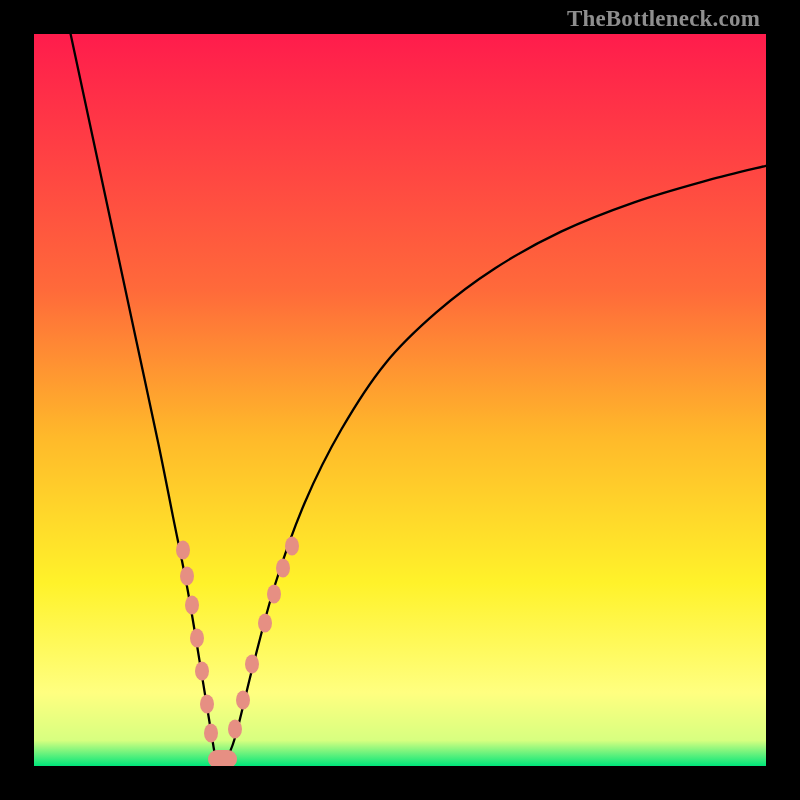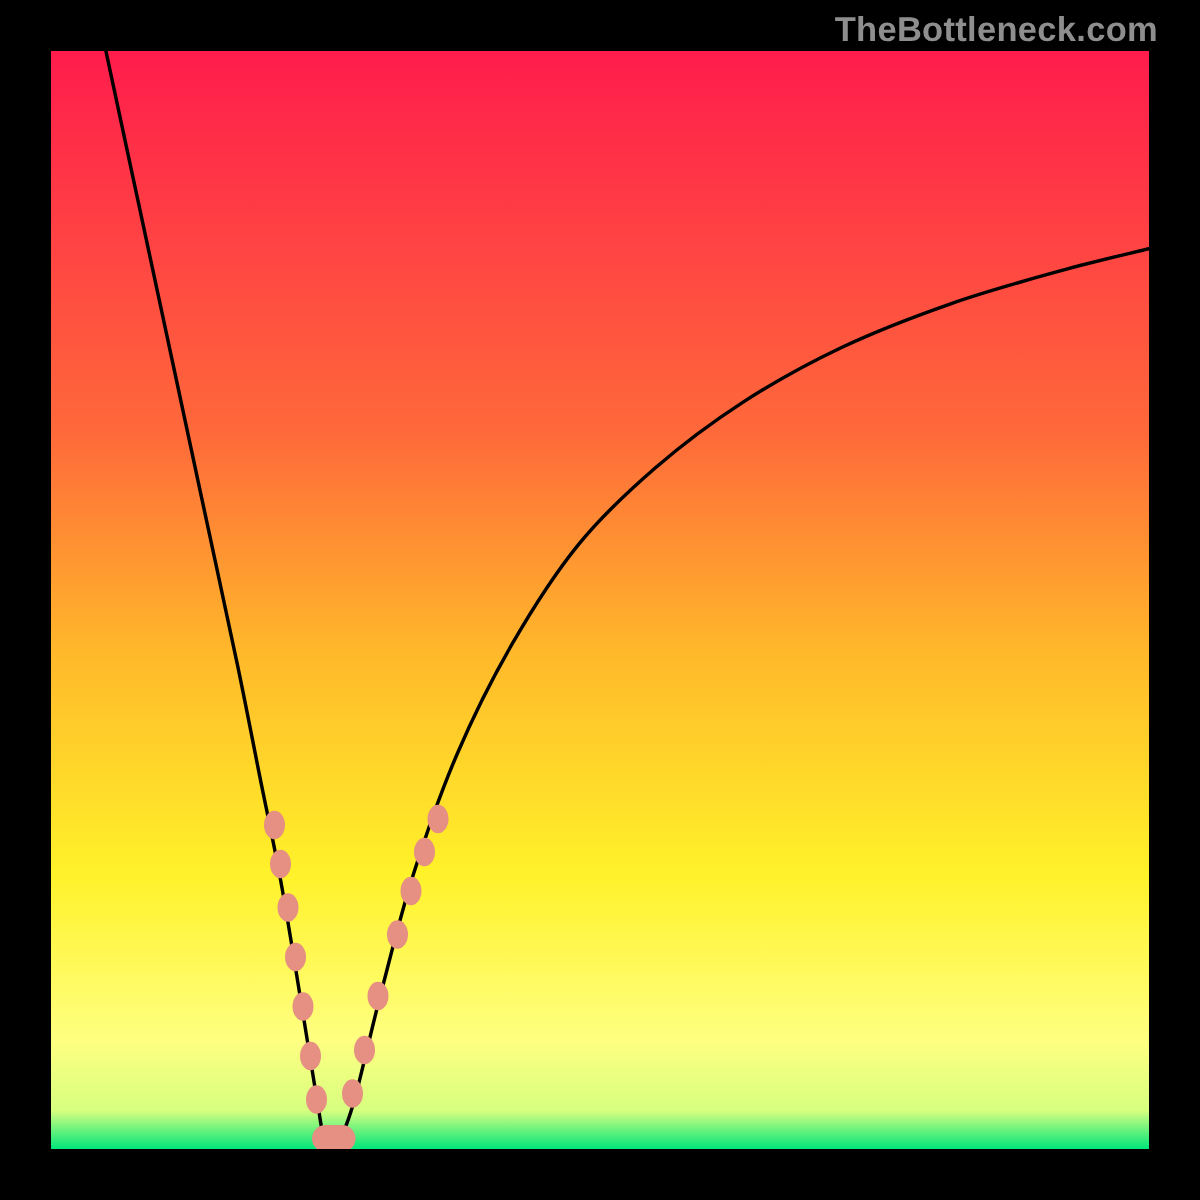--- a/index.html
+++ b/index.html
@@ -28,23 +28,23 @@
   }
   .bg-gradient {
     position: absolute;
     left: 0;
     top: 0;
     width: 100%;
     height: 100%;
   }
   .watermark {
     position: absolute;
-    right: 28px;
+    right: 40px;
     top: 6px;
-    font-family: Liberation Sans, sans-serif;
+    font-family: Liberation Serif, serif;
     font-size: 23px;
     font-weight: 600;
     color: #8e8e8e;
     letter-spacing: 0.2px;
   }
   svg.curve {
     position: absolute;
     left: 0;
     top: 0;
     width: 732px;

